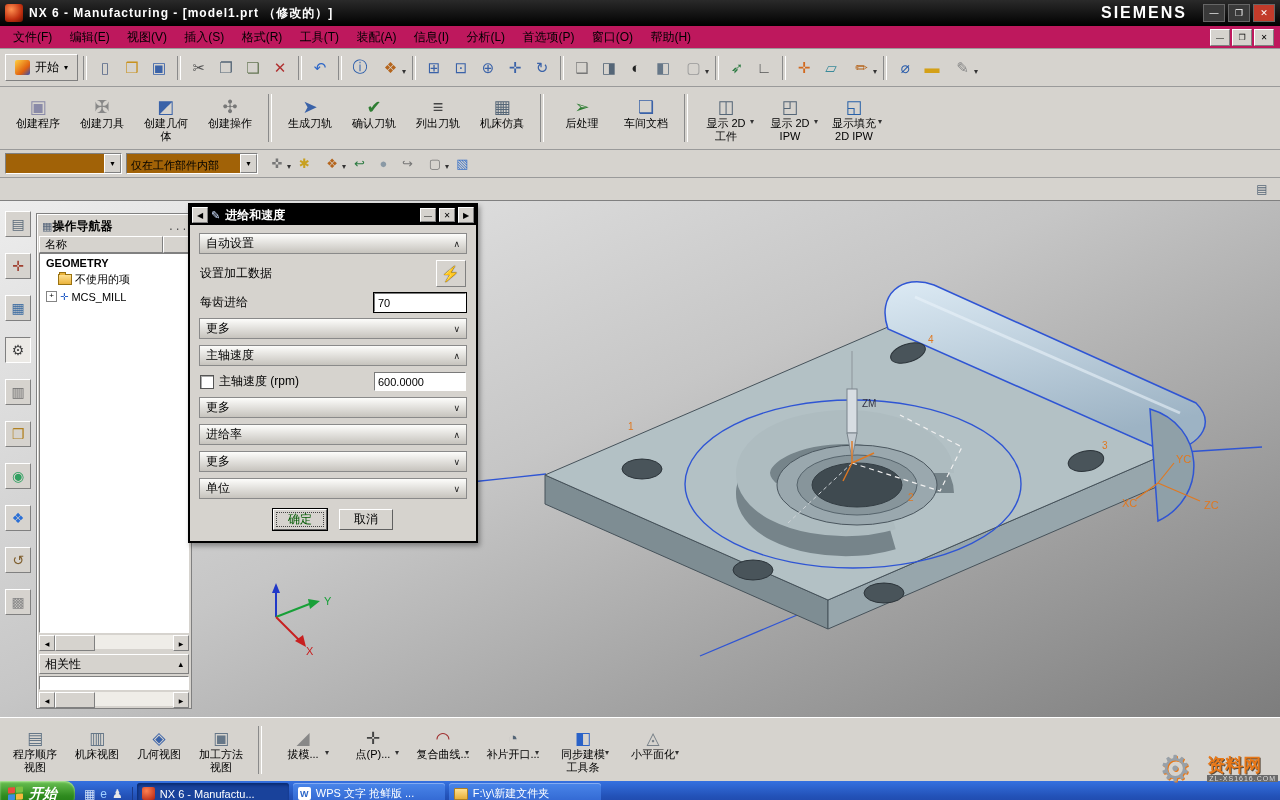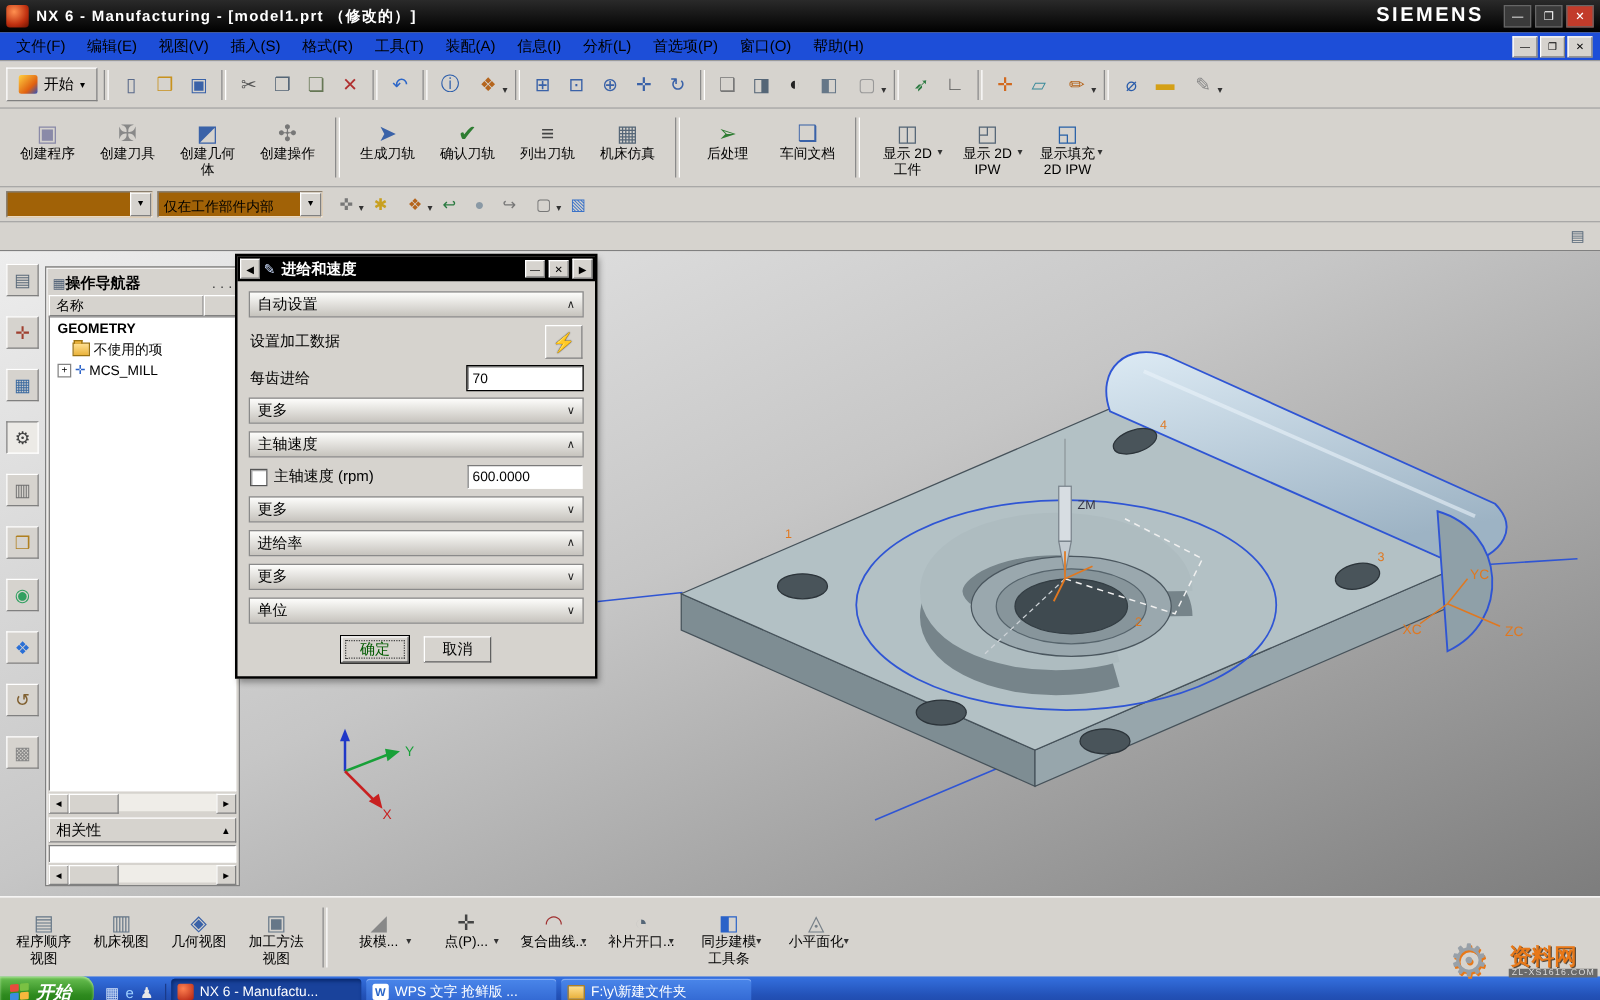--- a/index.html
+++ b/index.html
@@ -11,21 +11,21 @@
   .titlebar{height:26px;background:linear-gradient(#2a2a2a,#000);color:#fff;display:flex;align-items:center;gap:6px;padding:0 5px;}
   .nx-logo{width:18px;height:18px;border-radius:3px;background:radial-gradient(circle at 35% 30%,#ff9050,#c03010 60%,#6a1000);flex:none;}
   .title-text{font-weight:bold;letter-spacing:1px;font-size:12px;white-space:nowrap;}
   .brand{margin-left:auto;font-weight:bold;font-size:16px;letter-spacing:2px;}
   .winbtns{display:flex;gap:3px;margin-left:10px;}
   .wbtn{width:20px;height:16px;background:#3a3a3a;border:1px solid #666;color:#fff;font-size:9px;display:flex;align-items:center;justify-content:center;}
   .wbtn.close{background:#c23b2a;}
   .wbtn.min::before{content:"—";} .wbtn.max::before{content:"❐";} .wbtn.close::before{content:"✕";}
 
   
-  .menubar{height:22px;background:#1d4ed8;border-bottom:1px solid #9a9a9a;display:flex;align-items:center;padding:0 6px;}
+  .menubar{height:22px;background:#be185d;border-bottom:1px solid #9a9a9a;display:flex;align-items:center;padding:0 6px;}
   .menu-item{padding:2px 7px;white-space:nowrap;}
   .mdibtns{margin-left:auto;display:flex;gap:2px;}
   .mdib{width:18px;height:15px;font-size:8px;display:flex;align-items:center;justify-content:center;}
   .mdib.min::before{content:"—";} .mdib.max::before{content:"❐";} .mdib.close::before{content:"✕";}
 
   
   .tb1{height:37px;background:#d6d3ce;border-bottom:1px solid #9a9a9a;display:flex;align-items:center;padding:0 5px;gap:1px;}
   .start-btn{display:flex;align-items:center;gap:5px;height:27px;padding:0 9px;font-size:12px;}
   .start-ico{width:15px;height:15px;border-radius:2px;background:linear-gradient(135deg,#ffd040,#e06010 65%,#2a52c0);}
   .start-btn::after{content:"▾";font-size:8px;}

